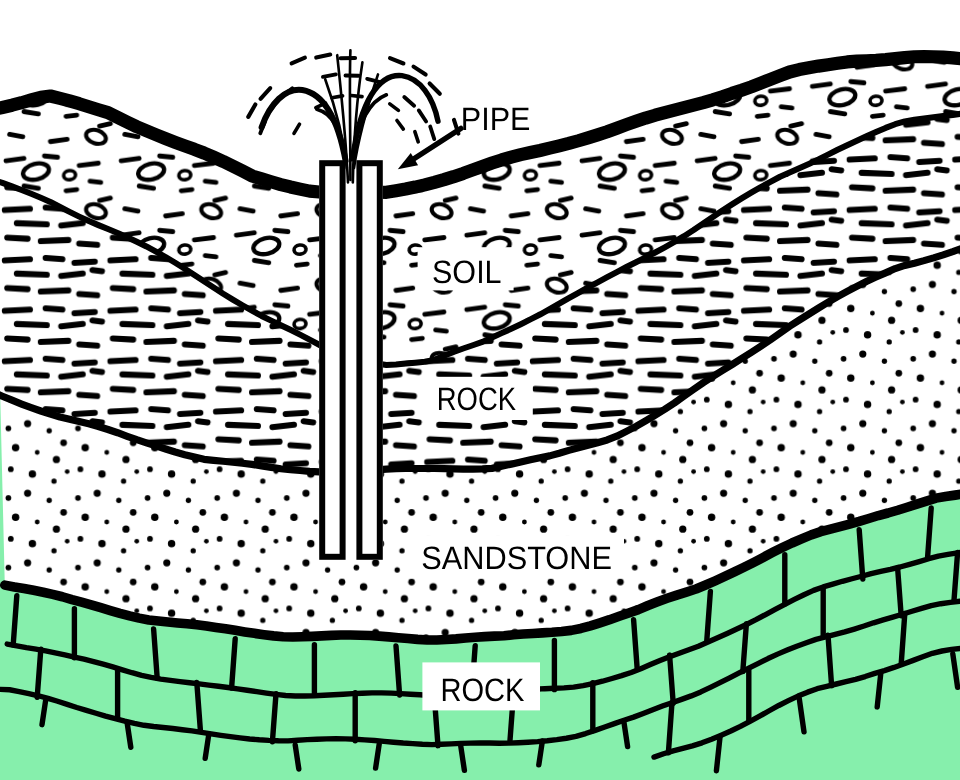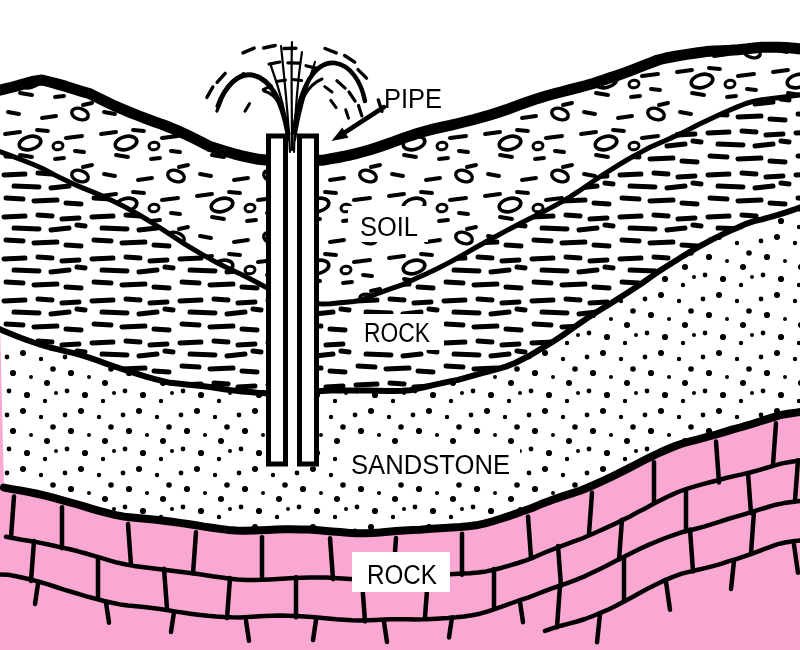--- a/index.html
+++ b/index.html
@@ -1,16 +1,16 @@
 <!DOCTYPE html>
 <html><head>
 <meta charset="utf-8">
 <style>
   html,body{margin:0;padding:0;background:#fff;width:800px;height:650px;overflow:hidden;}
-  #stage{width:800px;height:650px;position:relative;background:#f9a8d4;}
+  #stage{width:800px;height:650px;position:relative;background:#86efac;}
   svg{display:block;}
   text.lbl{font-family:"Liberation Sans", sans-serif;font-weight:400;fill:#000;}
 </style>
 </head>
 <body>
 
 <div id="stage">
 <svg id="scene" width="800" height="650" viewBox="0 0 800 650">
   <defs>
     <pattern id="pat-soil" width="96" height="62" patternUnits="userSpaceOnUse">

